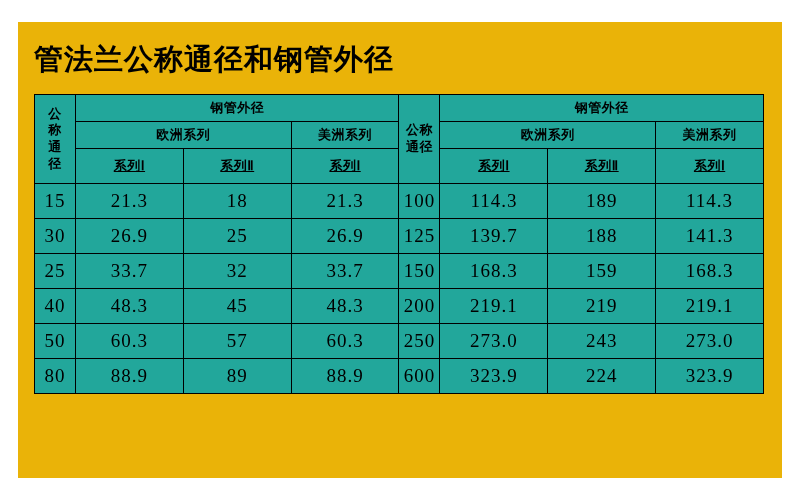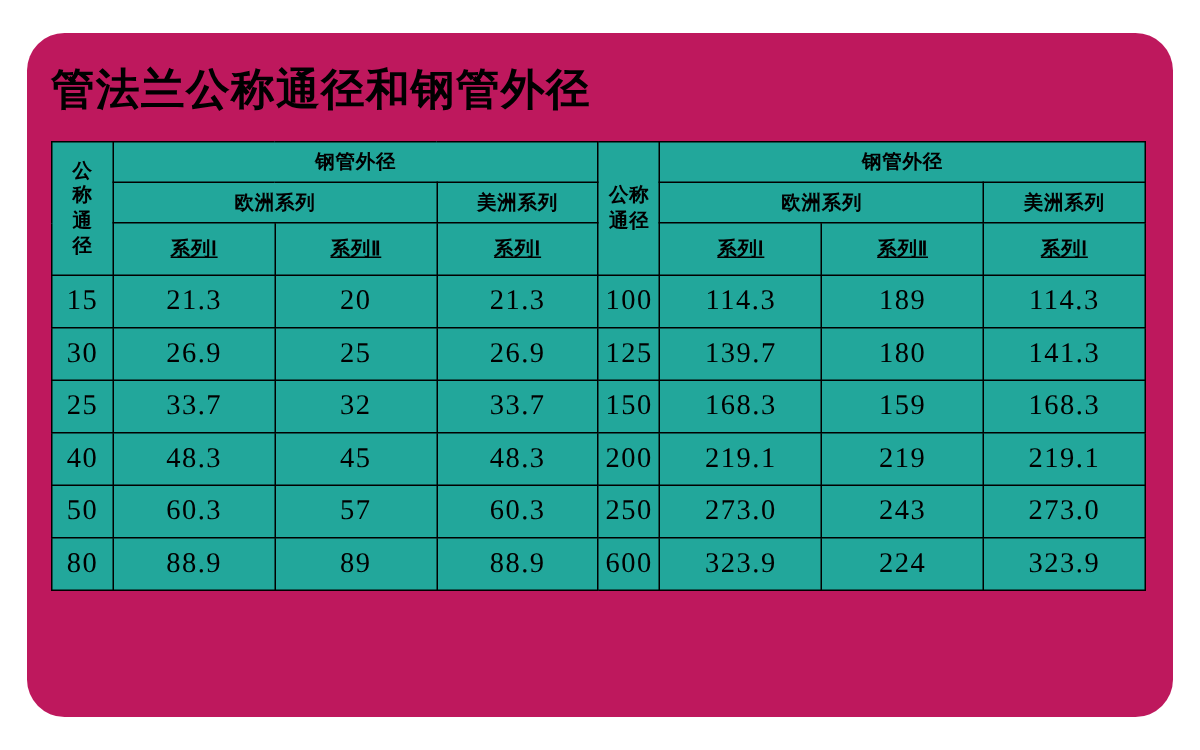--- a/index.html
+++ b/index.html
@@ -18,22 +18,21 @@
     width: 800px;
     height: 500px;
     background: #ffffff;
   }
   .panel {
     position: absolute;
     left: 18px;
     top: 22px;
     width: 764px;
     height: 456px;
-    background: #be185d;
-    border-radius: 25px;
+    background: #eab308;
   }
   .title {
     position: absolute;
     left: 16px;
     top: 18px;
     font-family: "Liberation Serif", serif;
     font-weight: bold;
     font-size: 29px;
     letter-spacing: 1px;
     color: #000000;
@@ -134,35 +133,35 @@
             <th class="leaf col-c">系列Ⅰ</th>
             <th class="leaf col-a">系列Ⅰ</th>
             <th class="leaf col-b">系列Ⅱ</th>
             <th class="leaf col-c">系列Ⅰ</th>
           </tr>
         </thead>
         <tbody>
           <tr>
             <td class="nom">15</td>
             <td>21.3</td>
-            <td>20</td>
+            <td>18</td>
             <td>21.3</td>
             <td class="nom">100</td>
             <td>114.3</td>
             <td>189</td>
             <td>114.3</td>
           </tr>
           <tr>
             <td class="nom">30</td>
             <td>26.9</td>
             <td>25</td>
             <td>26.9</td>
             <td class="nom">125</td>
             <td>139.7</td>
-            <td>180</td>
+            <td>188</td>
             <td>141.3</td>
           </tr>
           <tr>
             <td class="nom">25</td>
             <td>33.7</td>
             <td>32</td>
             <td>33.7</td>
             <td class="nom">150</td>
             <td>168.3</td>
             <td>159</td>

